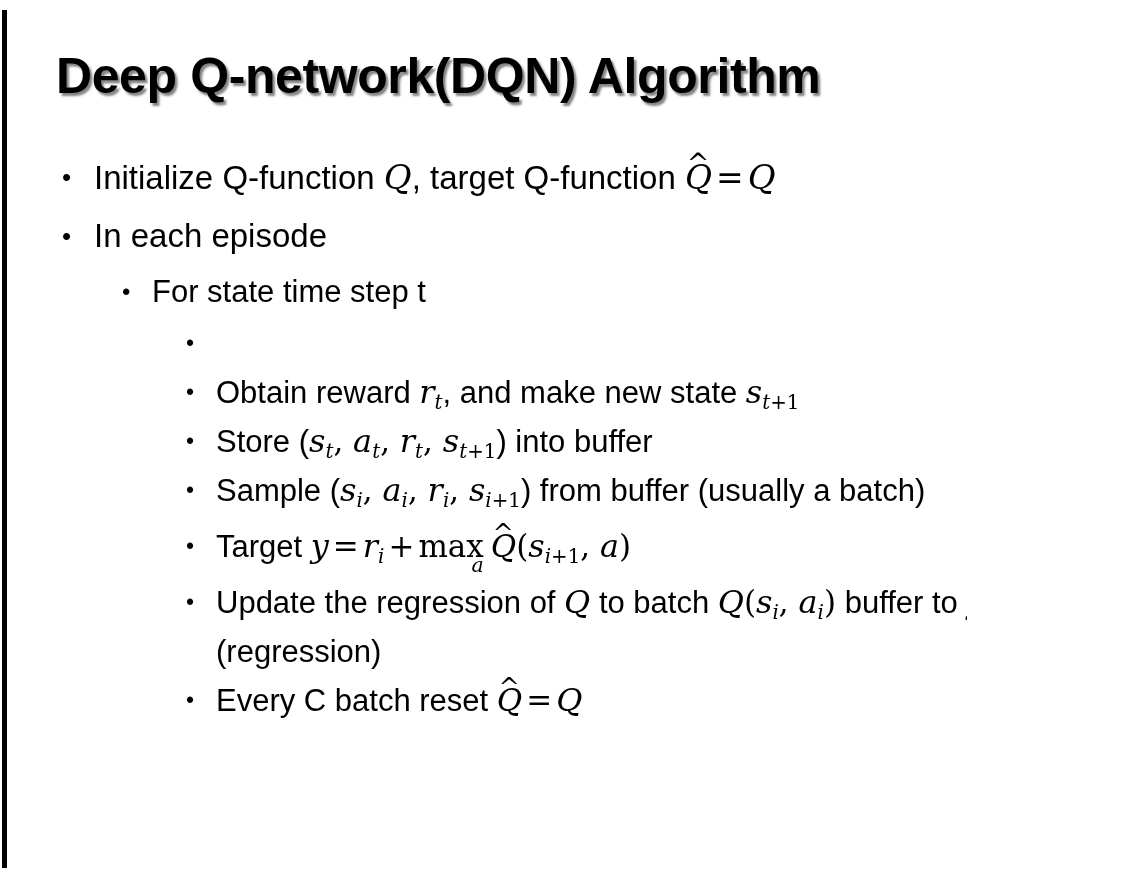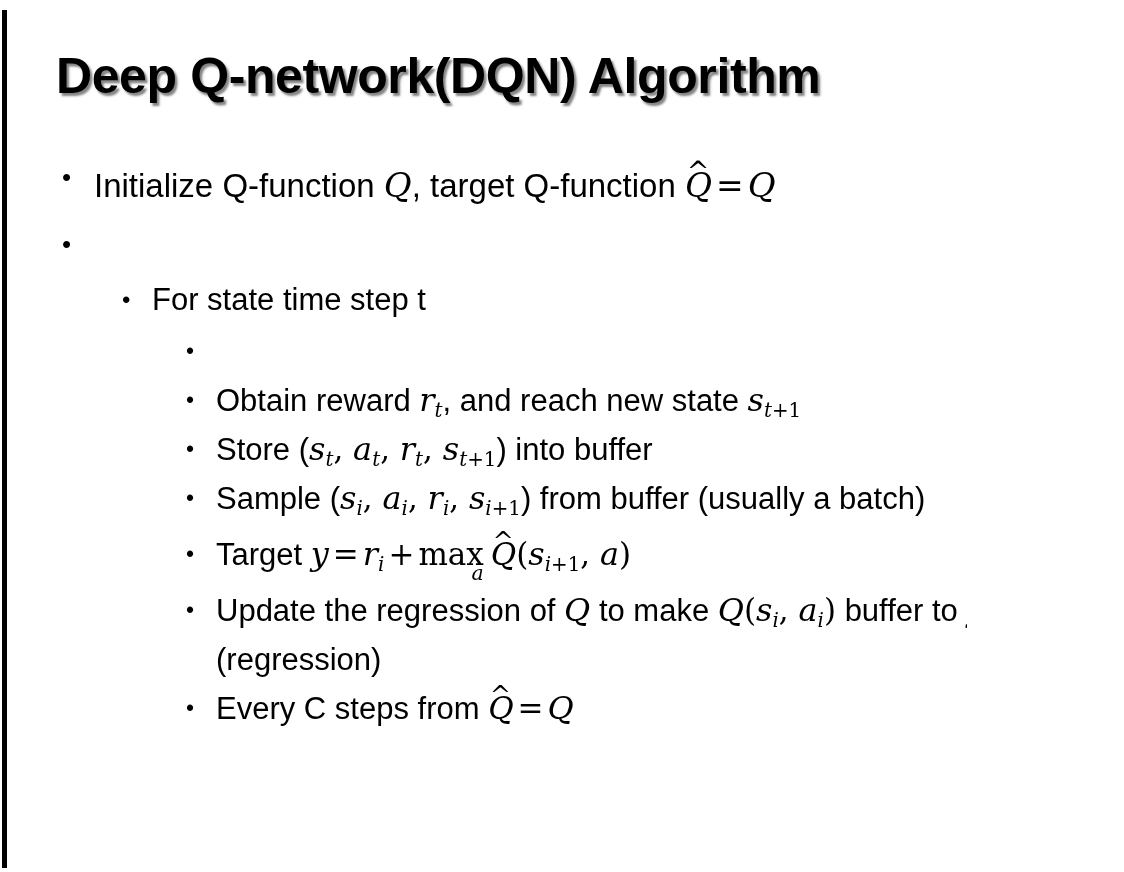--- a/index.html
+++ b/index.html
@@ -55,21 +55,21 @@
     line-height: 1;
     color: #000000;
   }
   .bullet-text {
     flex: 1 1 auto;
   }
 
   
   .lvl1 { padding-left: 62px; font-size: 33px; line-height: 58px; }
   .lvl1 .bullet-mark { width: 32px; font-size: 26px; line-height: 58px; }
-  .lvl1 .bullet-text { max-width: 960px; margin-top: 8px; }
+  .lvl1 .bullet-text { max-width: 960px; }
 
   
   .lvl2 { padding-left: 122px; font-size: 31px; line-height: 54px; }
   .lvl2 .bullet-mark { width: 30px; font-size: 24px; line-height: 54px; }
 
   
   .lvl3 { padding-left: 186px; font-size: 31px; line-height: 49px; }
   .lvl3 .bullet-mark { width: 30px; font-size: 23px; line-height: 49px; }
   .lvl3 .bullet-text { max-width: 880px; }
 
@@ -138,55 +138,56 @@
 
   <div class="body-area">
 
     <div class="bullet-row lvl1">
       <span class="bullet-mark">•</span>
       <span class="bullet-text"><span>Initialize Q-function </span><span class="mi">Q</span><span>, target Q-function </span><span class="hatq"><span class="hat">^</span><span>Q</span></span><span class="mr eqspace">=</span><span class="mi">Q</span></span>
     </div>
 
     <div class="bullet-row lvl1">
       <span class="bullet-mark">•</span>
+      <span class="bullet-text">In each episode</span>
     </div>
 
     <div class="bullet-row lvl2">
       <span class="bullet-mark">•</span>
       <span class="bullet-text">For state time step t</span>
     </div>
 
     <div class="bullet-row lvl3">
       <span class="bullet-mark">•</span>
     </div>
 
     <div class="bullet-row lvl3">
       <span class="bullet-mark">•</span>
-      <span class="bullet-text"><span>Obtain reward </span><span class="mi">r</span><sub class="ms">t</sub><span>, and reach new state </span><span class="mi">s</span><sub class="ms"><span>t</span><span class="up">+1</span></sub></span>
+      <span class="bullet-text"><span>Obtain reward </span><span class="mi">r</span><sub class="ms">t</sub><span>, and make new state </span><span class="mi">s</span><sub class="ms"><span>t</span><span class="up">+1</span></sub></span>
     </div>
 
     <div class="bullet-row lvl3">
       <span class="bullet-mark">•</span>
       <span class="bullet-text"><span>Store (</span><span class="mi">s</span><sub class="ms">t</sub><span class="mr">, </span><span class="mi">a</span><sub class="ms">t</sub><span class="mr">, </span><span class="mi">r</span><sub class="ms">t</sub><span class="mr">, </span><span class="mi">s</span><sub class="ms"><span>t</span><span class="up">+1</span></sub><span>) into buffer</span></span>
     </div>
 
     <div class="bullet-row lvl3">
       <span class="bullet-mark">•</span>
       <span class="bullet-text"><span>Sample (</span><span class="mi">s</span><sub class="ms">i</sub><span class="mr">, </span><span class="mi">a</span><sub class="ms">i</sub><span class="mr">, </span><span class="mi">r</span><sub class="ms">i</sub><span class="mr">, </span><span class="mi">s</span><sub class="ms"><span>i</span><span class="up">+1</span></sub><span>) from buffer (usually a batch)</span></span>
     </div>
 
     <div class="bullet-row lvl3" style="line-height:62px;">
       <span class="bullet-mark" style="line-height:62px;">•</span>
       <span class="bullet-text"><span>Target </span><span class="mi">y</span><span class="mr eqspace">=</span><span class="mi">r</span><sub class="ms">i</sub><span class="mr eqspace">+</span><span class="maxop"><span>max</span><span class="under">a</span></span><span style="display:inline-block;width:7px;"></span><span class="hatq"><span class="hat">^</span><span>Q</span></span><span class="mr">(</span><span class="mi">s</span><sub class="ms"><span>i</span><span class="up">+1</span></sub><span class="mr">, </span><span class="mi">a</span><span class="mr">)</span></span>
     </div>
 
     <div class="bullet-row lvl3">
       <span class="bullet-mark">•</span>
-      <span class="bullet-text"><span>Update the regression of </span><span class="mi">Q</span><span> to make </span><span class="mi">Q</span><span class="mr">(</span><span class="mi">s</span><sub class="ms">i</sub><span class="mr">, </span><span class="mi">a</span><sub class="ms">i</sub><span class="mr">)</span><span> buffer to </span><span class="mi">y</span><span> (regression)</span></span>
+      <span class="bullet-text"><span>Update the regression of </span><span class="mi">Q</span><span> to batch </span><span class="mi">Q</span><span class="mr">(</span><span class="mi">s</span><sub class="ms">i</sub><span class="mr">, </span><span class="mi">a</span><sub class="ms">i</sub><span class="mr">)</span><span> buffer to </span><span class="mi">y</span><span> (regression)</span></span>
     </div>
 
     <div class="bullet-row lvl3">
       <span class="bullet-mark">•</span>
-      <span class="bullet-text"><span>Every C steps from </span><span class="hatq"><span class="hat">^</span><span>Q</span></span><span class="mr eqspace">=</span><span class="mi">Q</span></span>
+      <span class="bullet-text"><span>Every C batch reset </span><span class="hatq"><span class="hat">^</span><span>Q</span></span><span class="mr eqspace">=</span><span class="mi">Q</span></span>
     </div>
 
   </div>
 </div>
 
 </body></html>

